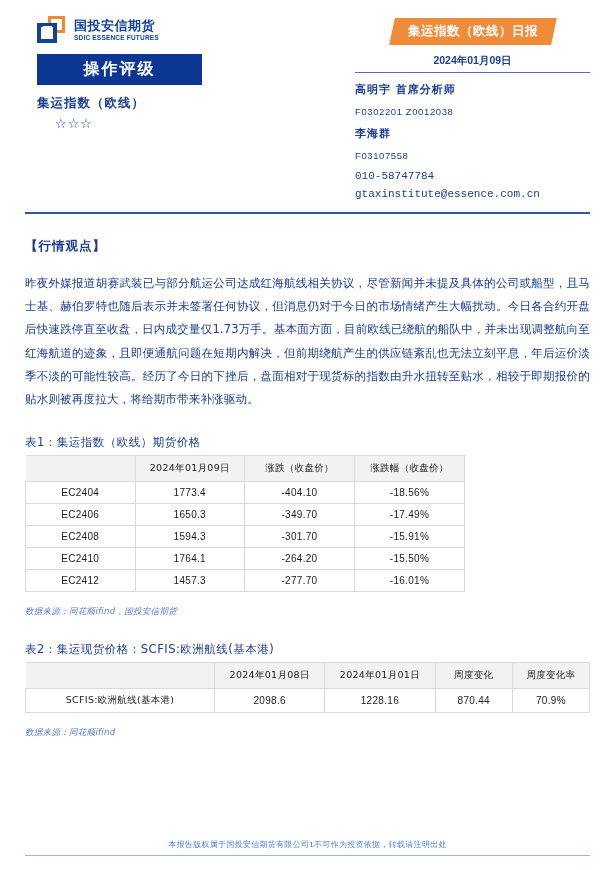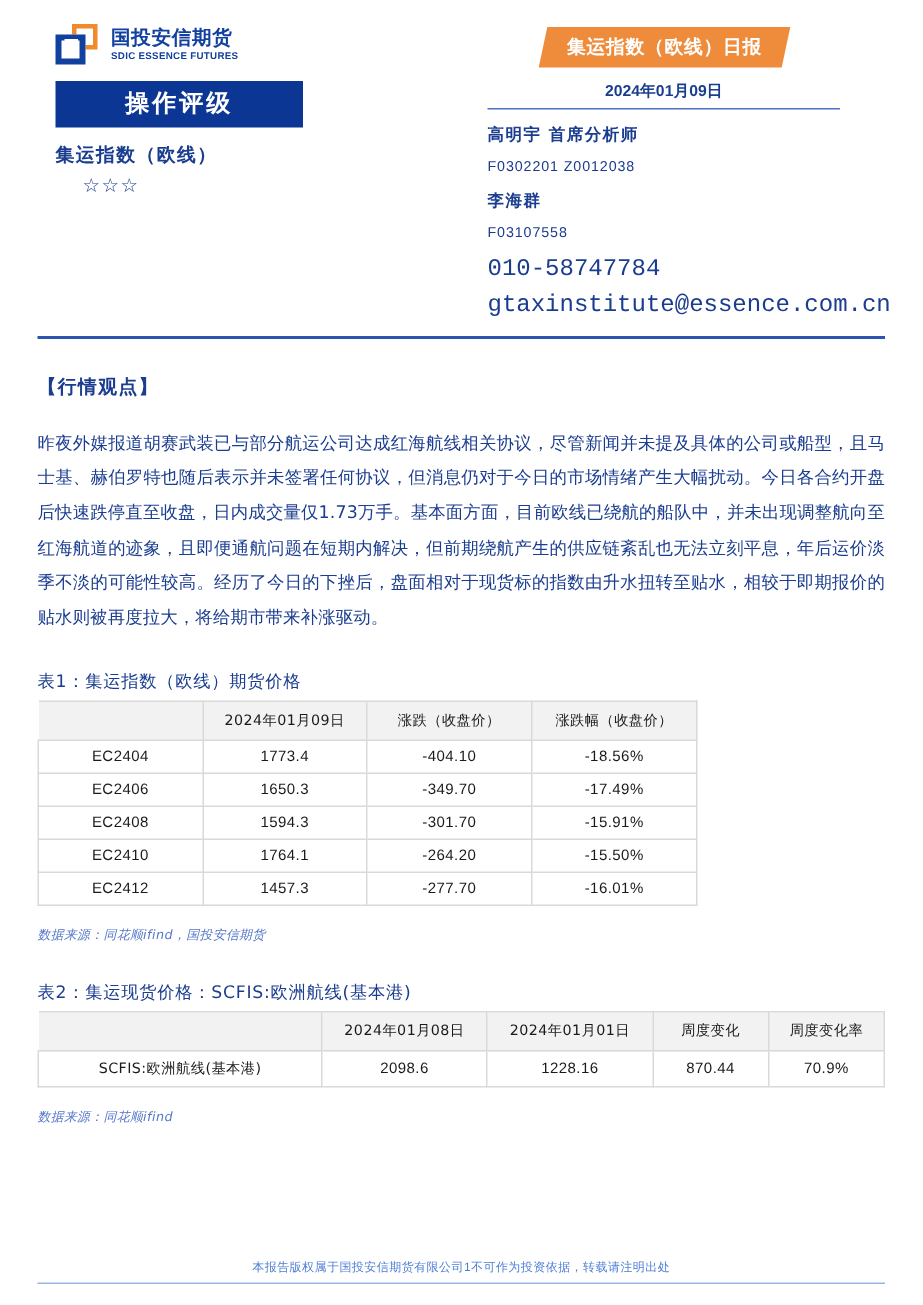--- a/index.html
+++ b/index.html
@@ -19,20 +19,21 @@
     width: 615px;
     height: 870px;
     position: relative;
     box-sizing: border-box;
     padding: 0 25px;
   }
 
   
   .header {
     display: flex;
+    justify-content: space-between;
     align-items: flex-start;
     padding-top: 16px;
   }
   .header-left { width: 300px; }
   .header-right { width: 235px; padding-top: 2px; }
 
   
   .logo-row {
     display: flex;
     align-items: center;
@@ -151,21 +152,21 @@
     font-family: "DejaVu Sans", "Liberation Sans", sans-serif;
   }
   .contact-code {
     font-size: 9.5px;
     color: #1b3d8f;
     margin-bottom: 9px;
     font-family: "Liberation Sans", sans-serif;
     letter-spacing: 0.6px;
   }
   .contact-line {
-    font-size: 16px;
+    font-size: 11px;
     color: #1b3d8f;
     margin-bottom: 6px;
     font-family: "Liberation Mono", "DejaVu Sans Mono", monospace;
     letter-spacing: 0px;
   }
 
   .header-rule {
     border: none;
     border-top: 2px solid #2b55ae;
     margin: 6px 0 0 0;

